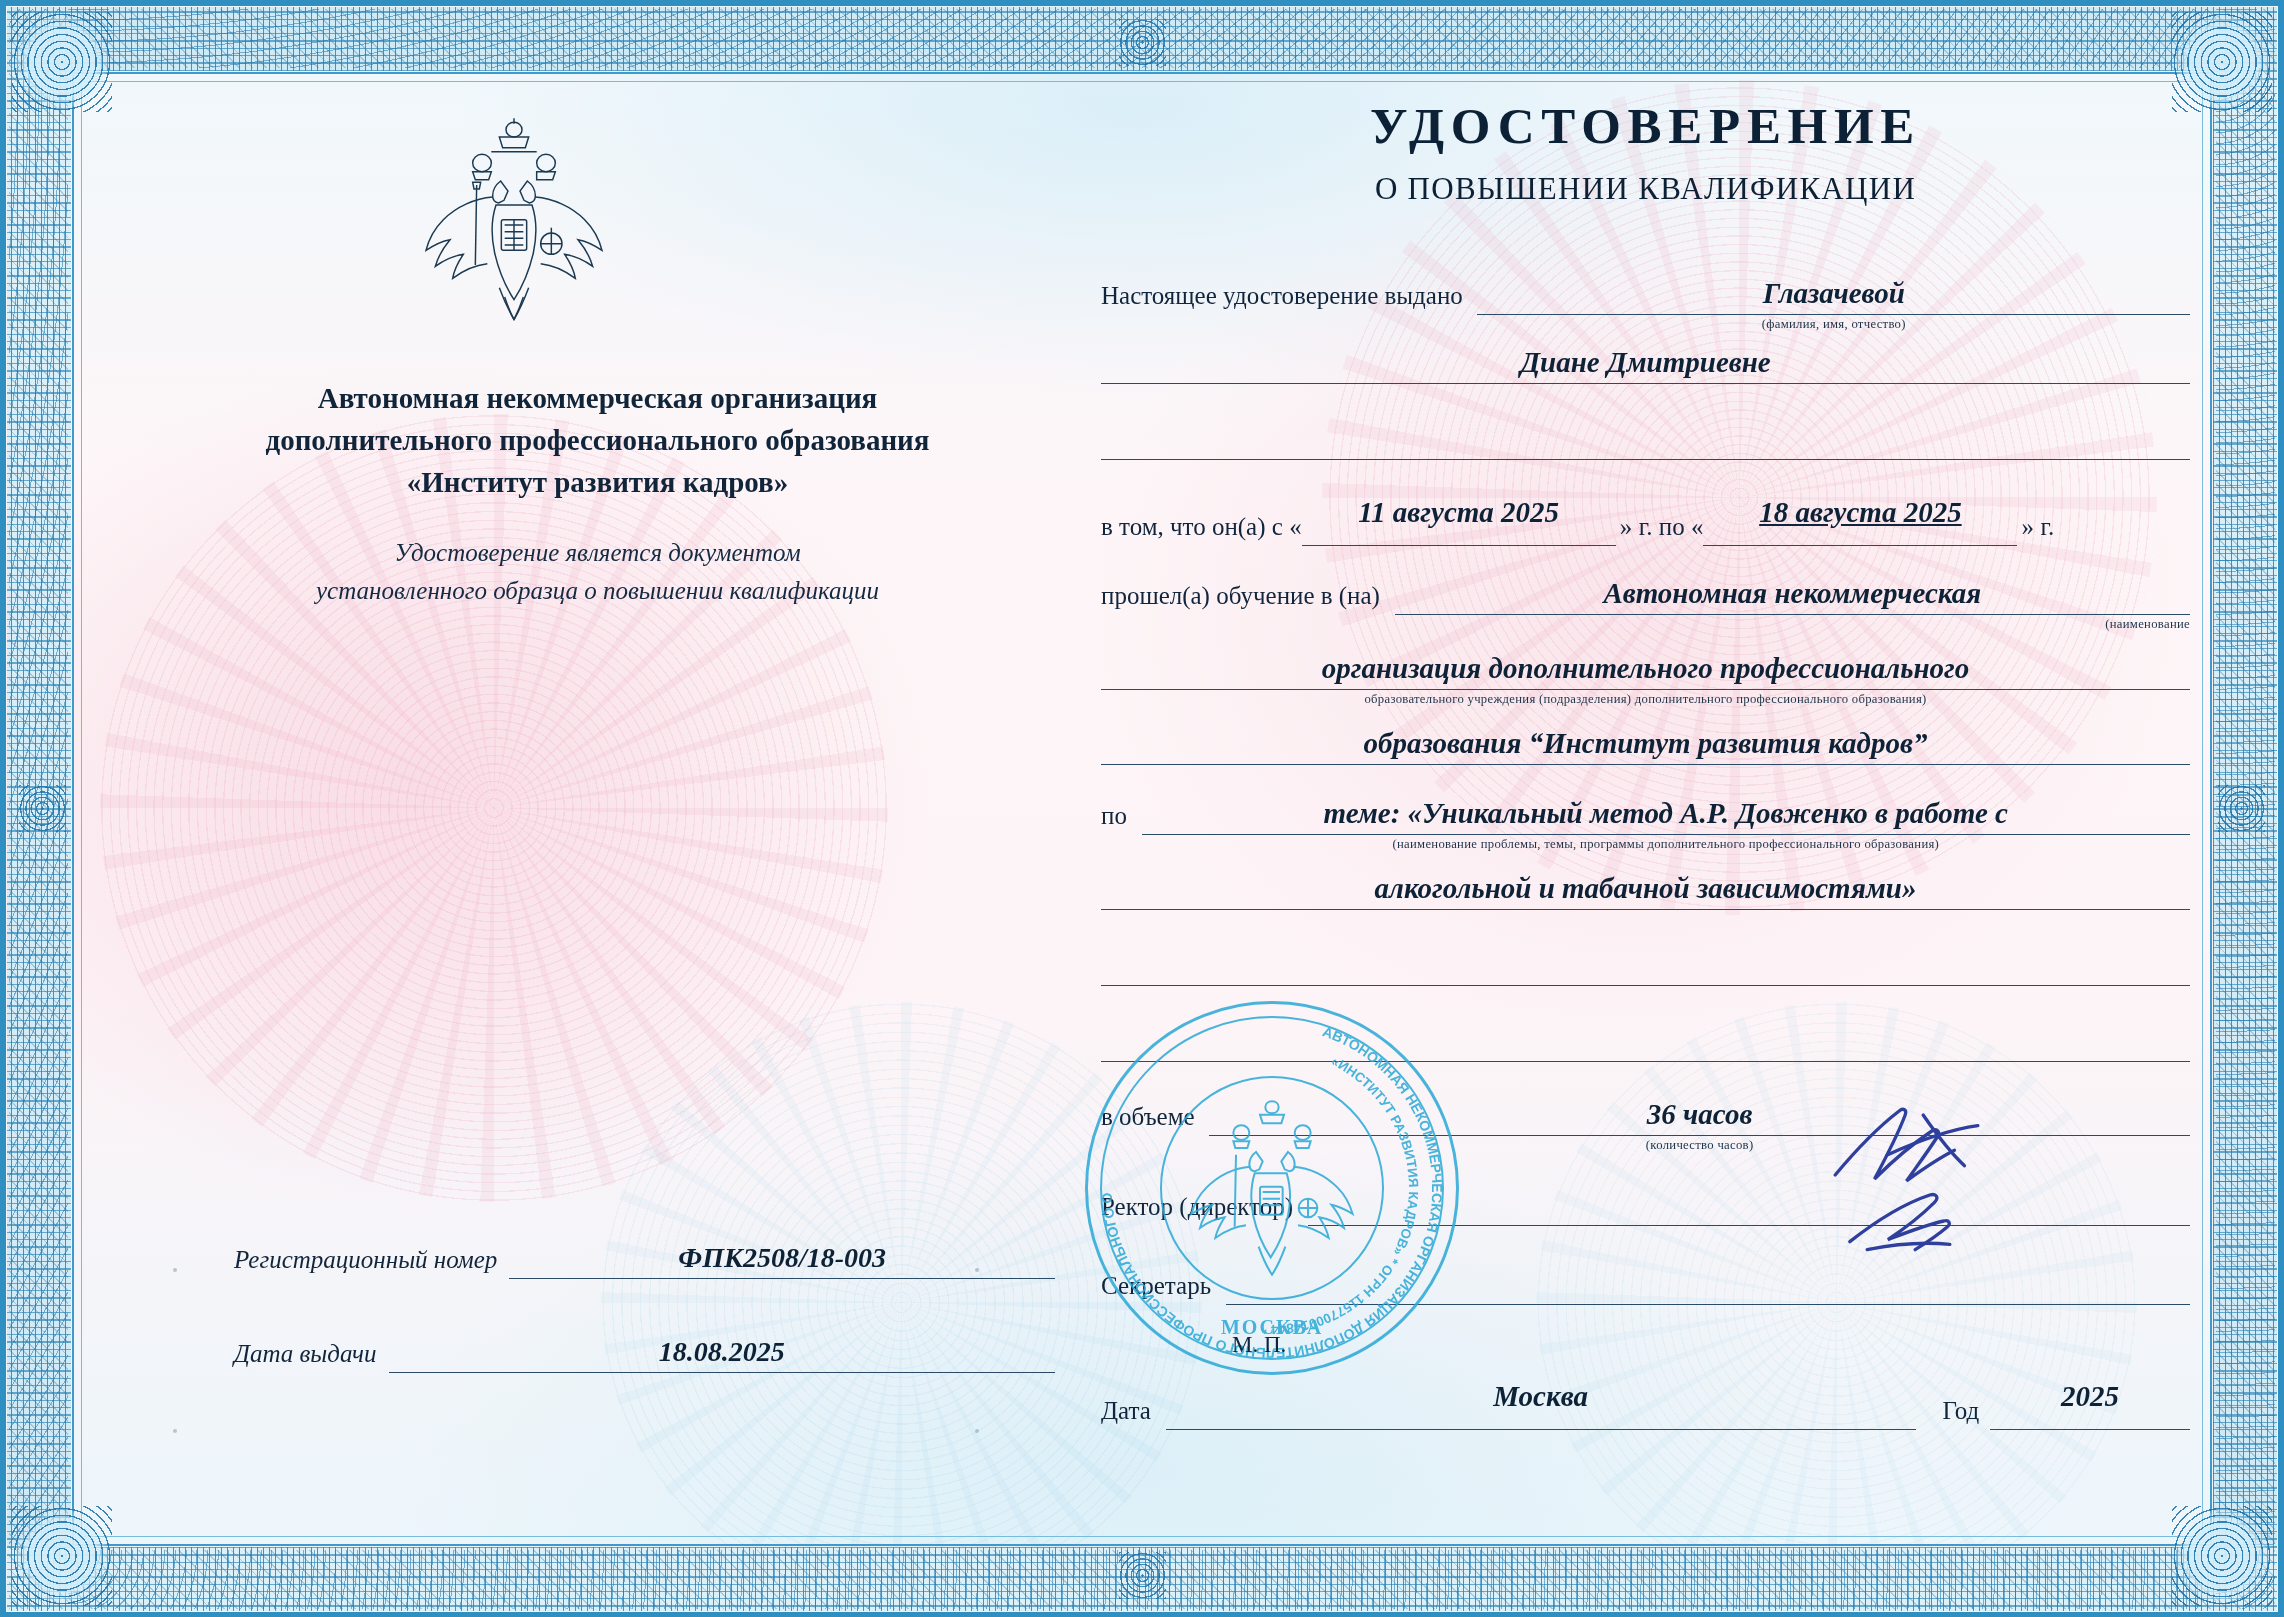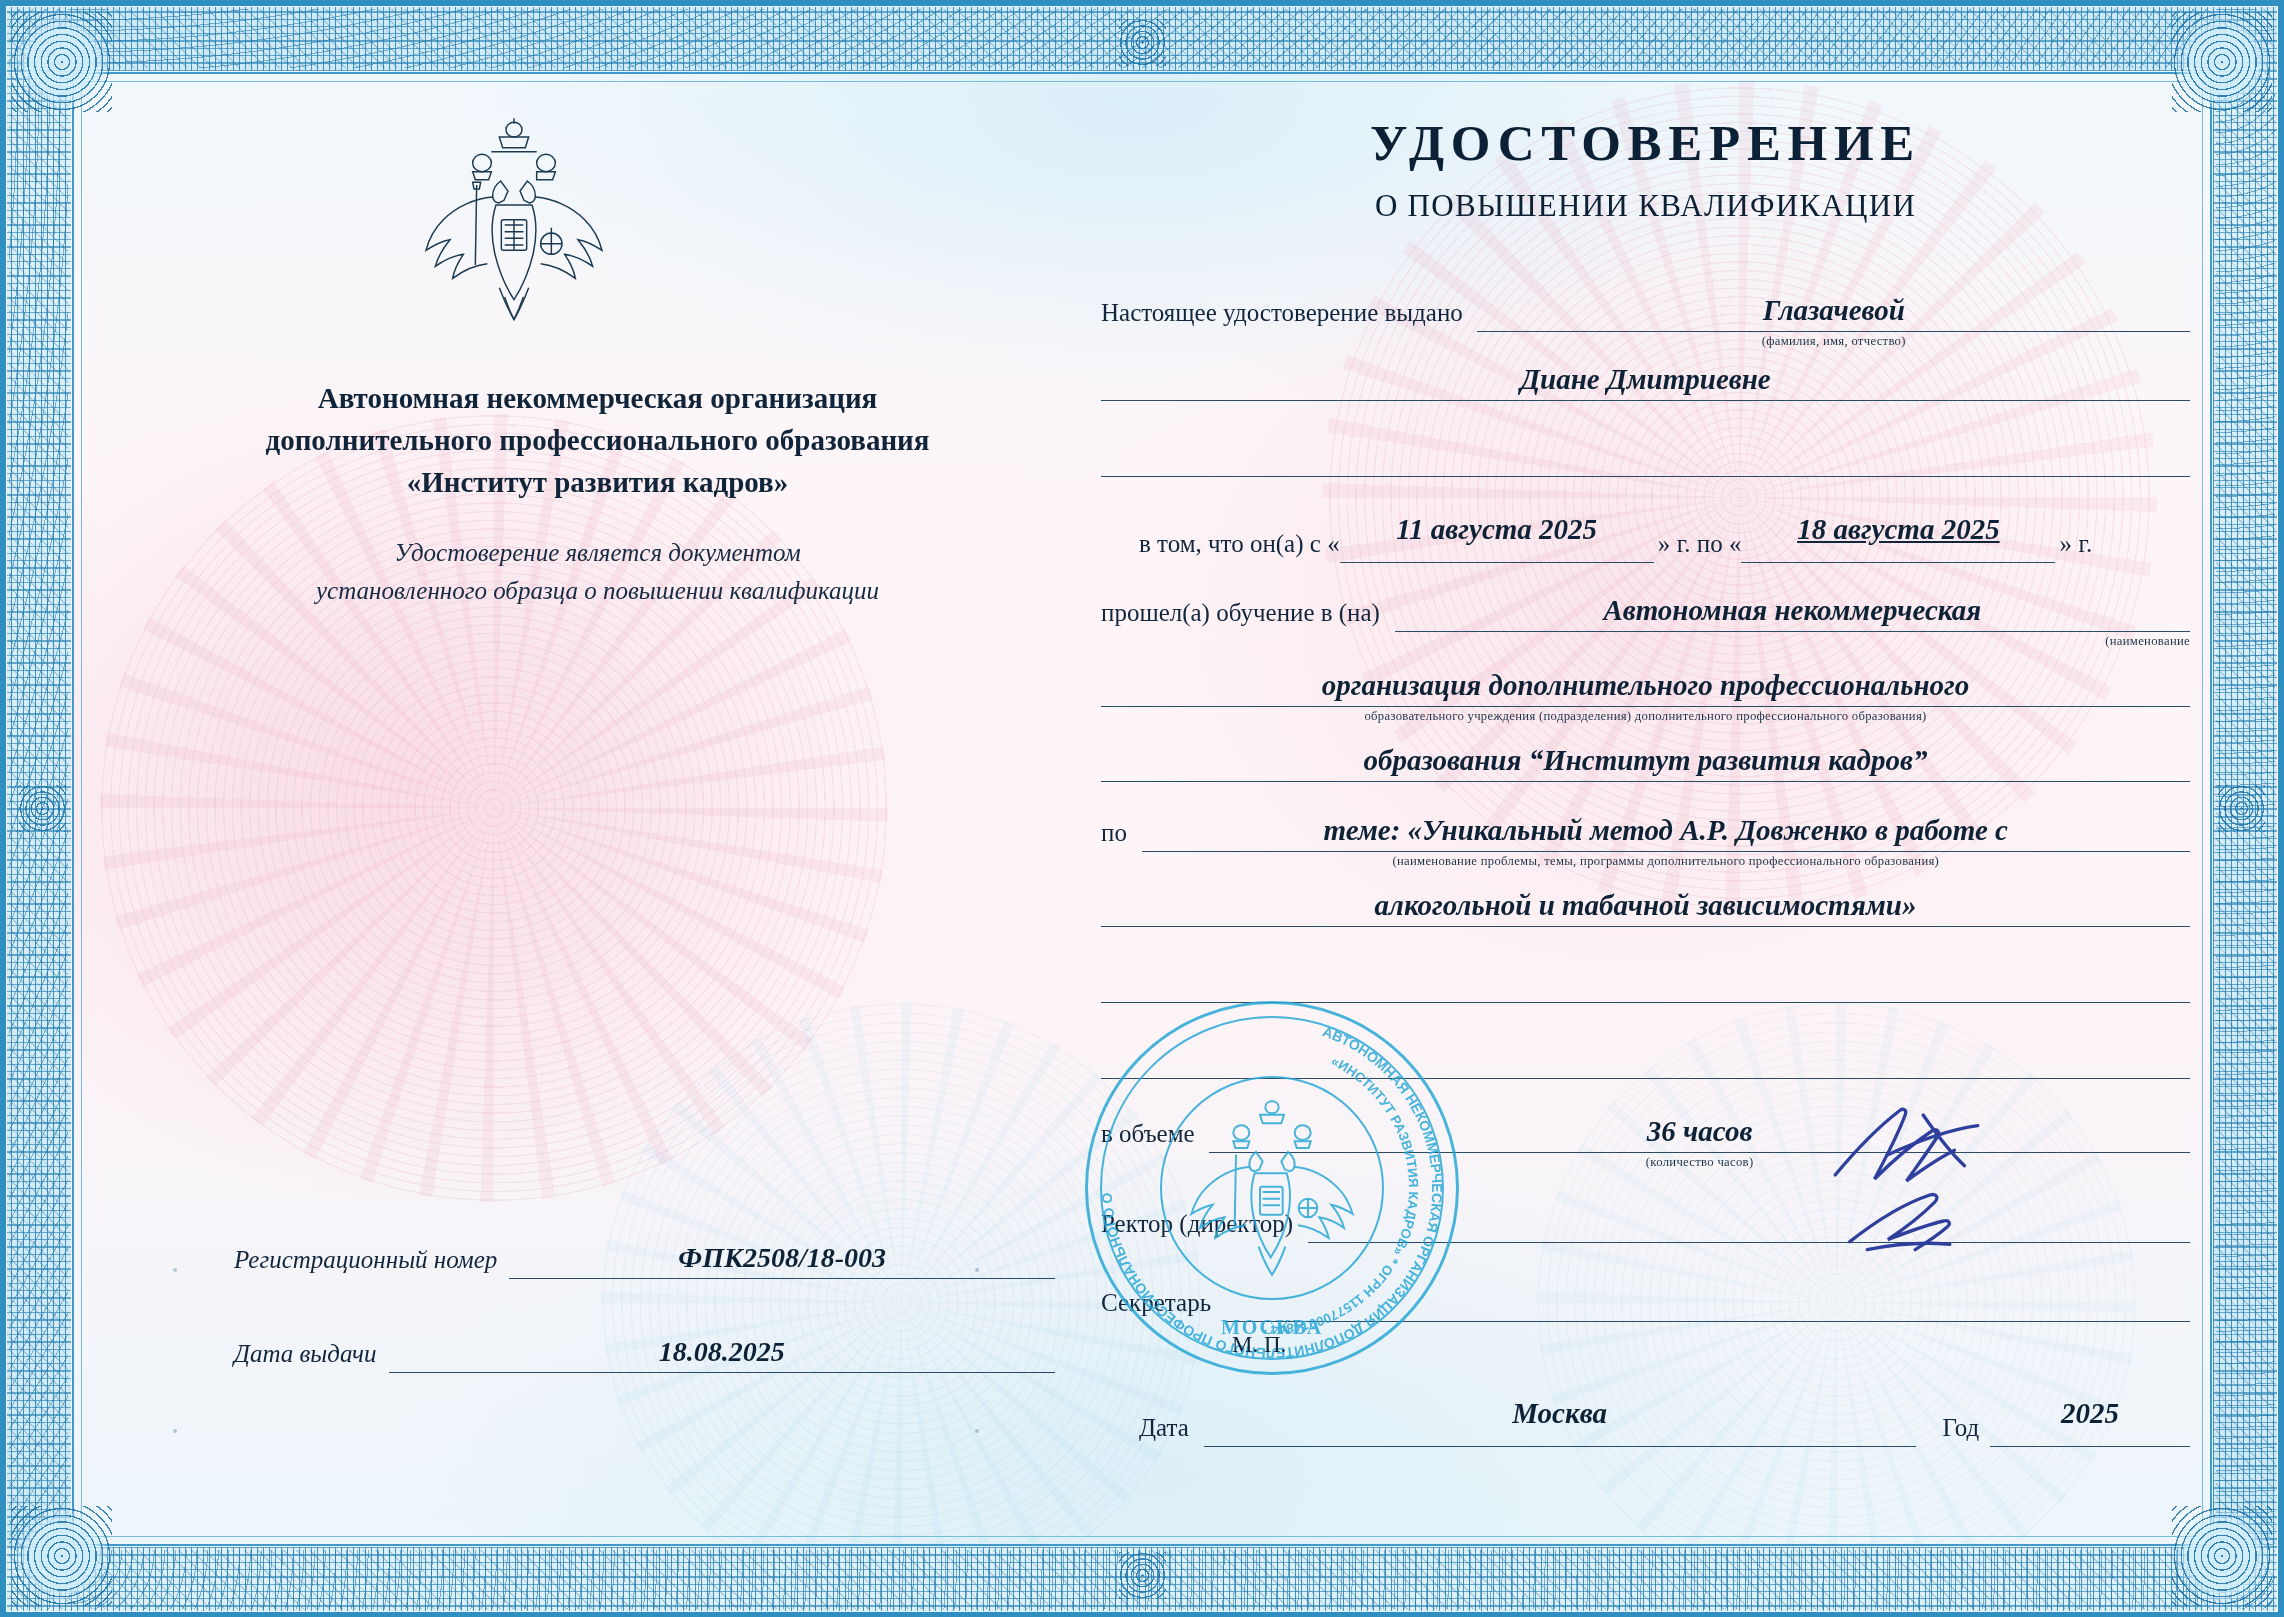--- a/index.html
+++ b/index.html
@@ -204,21 +204,21 @@
     top: 0;
     width: 1089px;
     height: 100%;
   }
   .title-main {
     text-align: center;
     font-size: 51px;
     font-weight: bold;
     letter-spacing: 6.7px;
     color: #0c2135;
-    margin-top: 21px;
+    margin-top: 4px;
   }
   .title-sub {
     text-align: center;
     font-size: 31px;
     letter-spacing: 1.3px;
     color: #0c2135;
     margin-top: 16px;
   }
 
   .line-row {
@@ -263,21 +263,20 @@
   .blank-line {
     border-bottom: 1.3px solid #2b4a66;
     height: 47px;
   }
 
   .row-dates {
     display: flex;
     align-items: flex-end;
     font-size: 25px;
     color: #11253c;
-    margin-left: 38px;
   }
   .row-dates .seg {
     border-bottom: 1.3px solid #2b4a66;
     text-align: center;
     padding-bottom: 12px;
   }
 
   
   .stamp {
     position: absolute;

